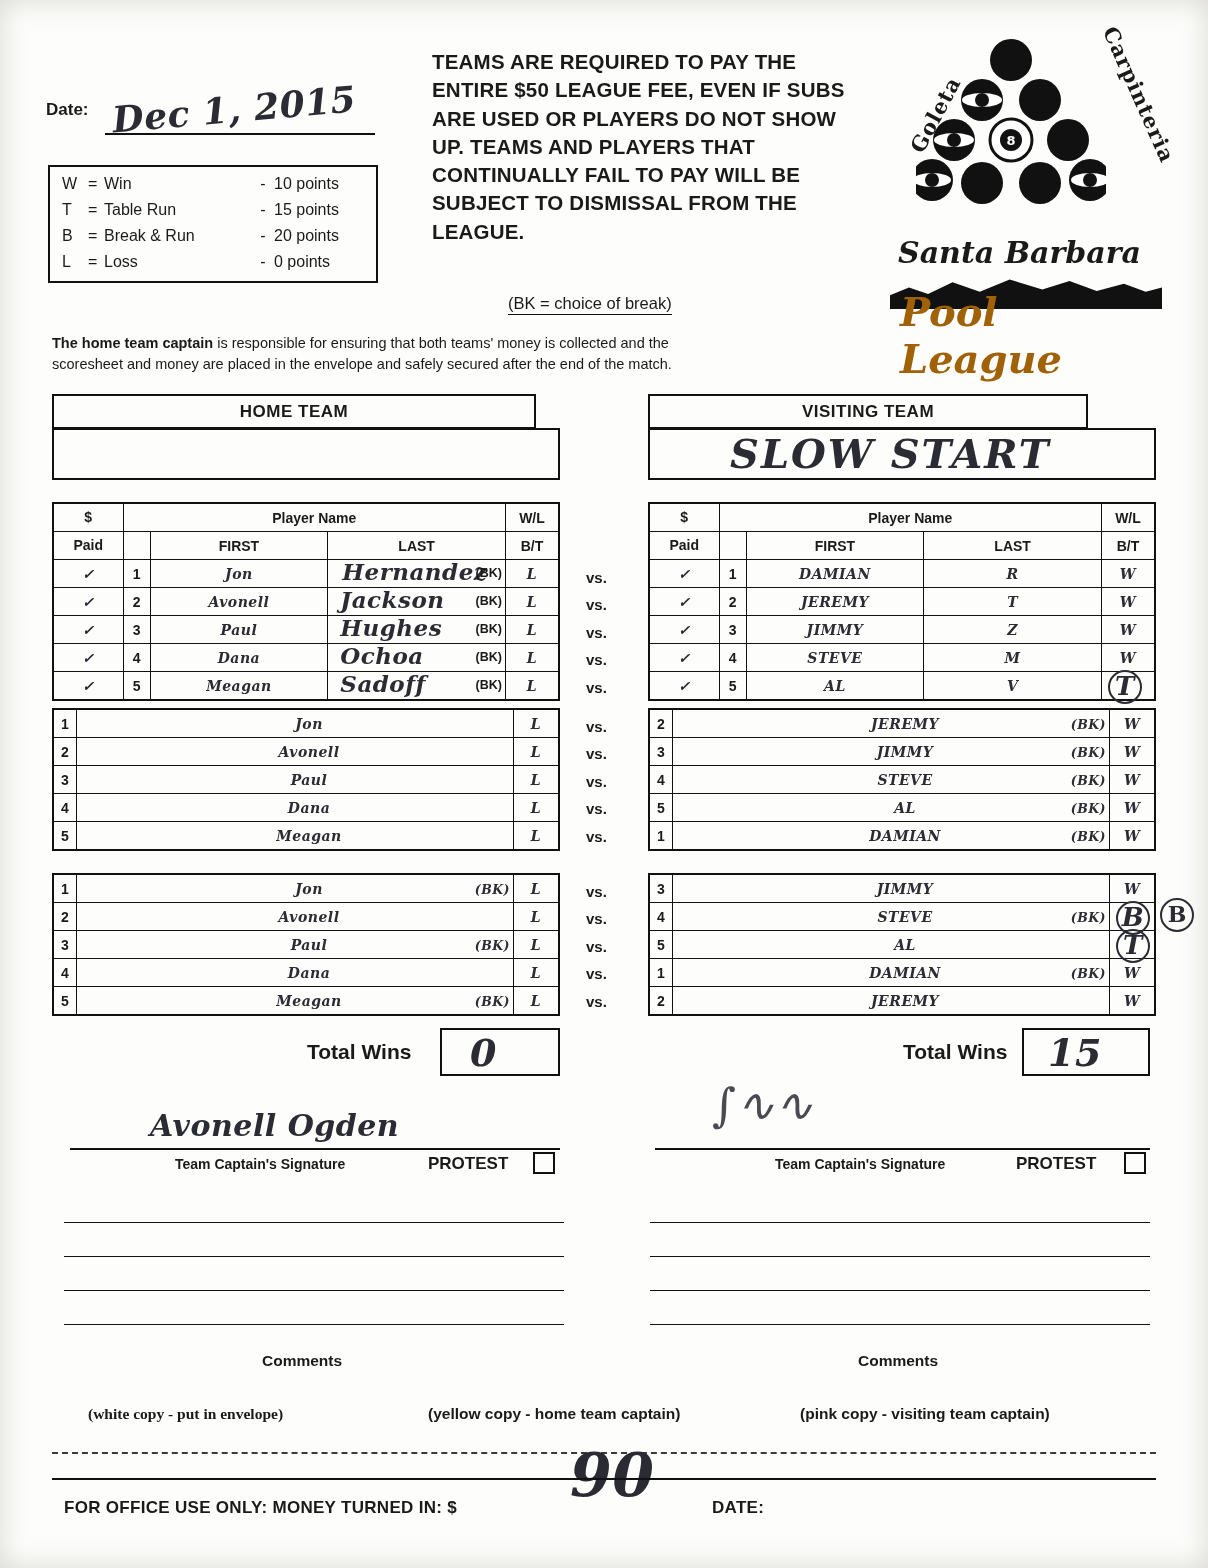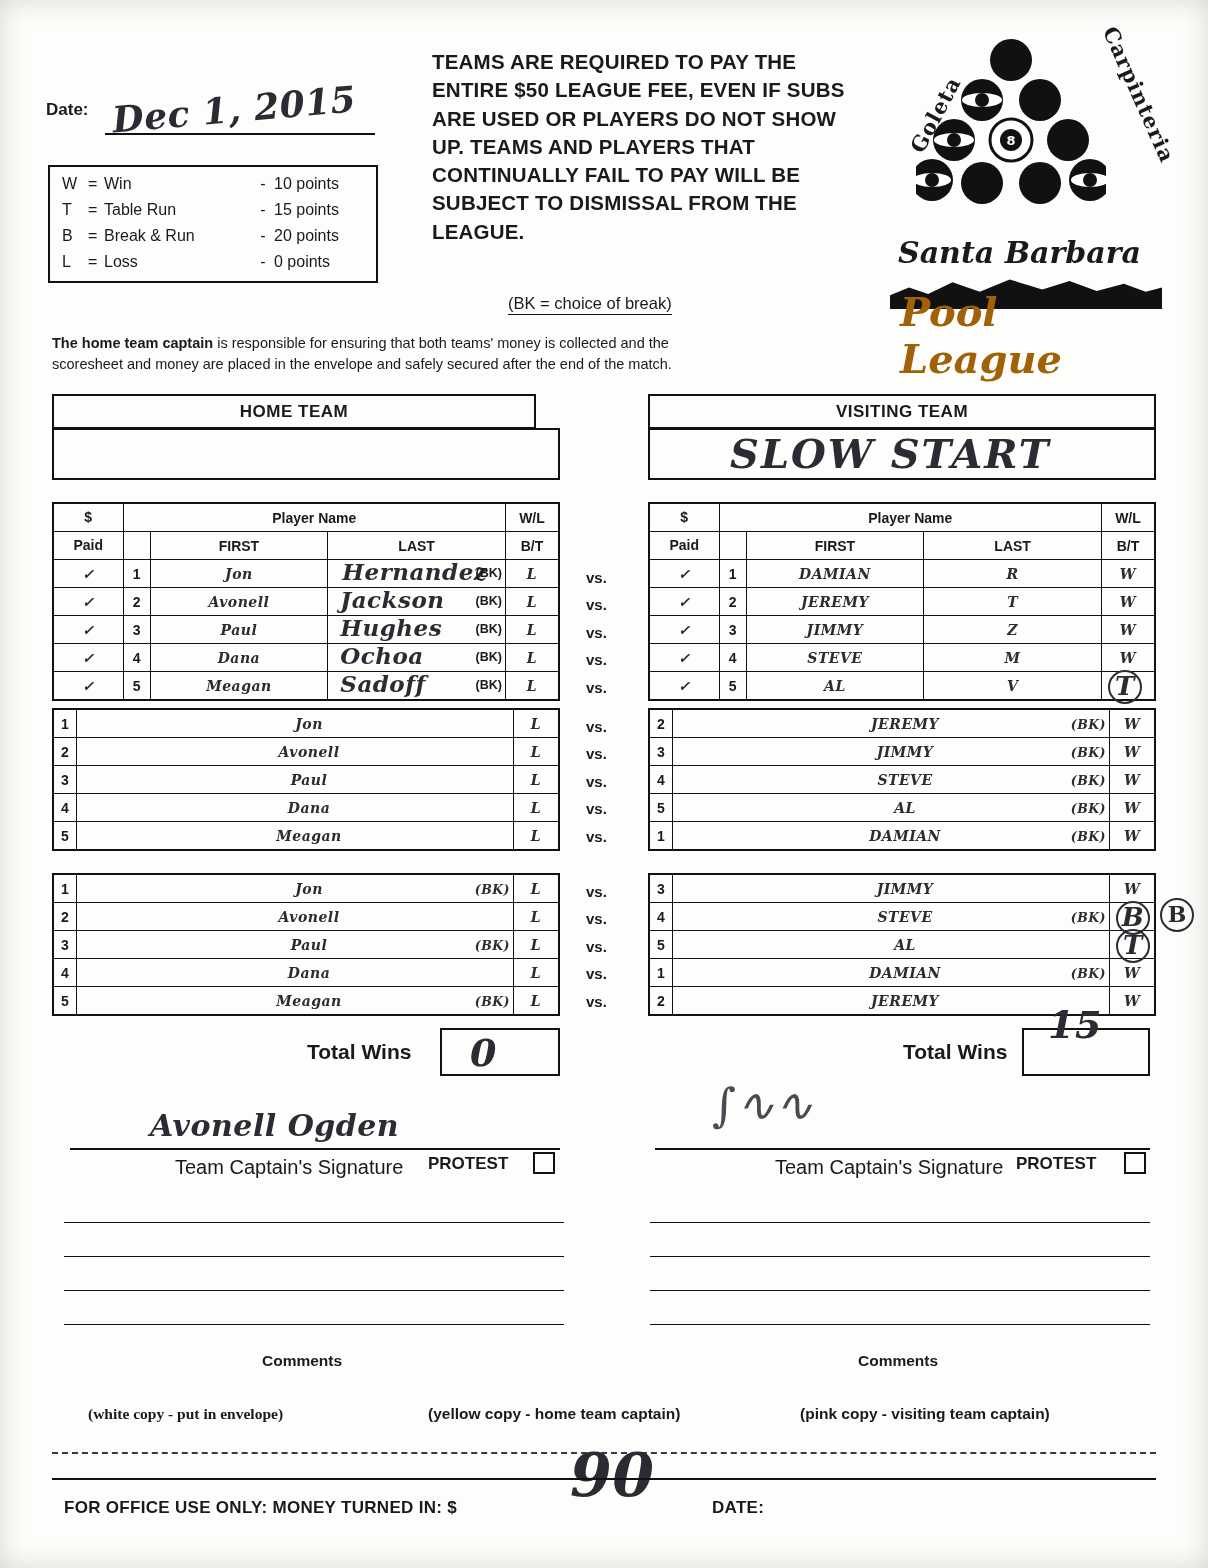--- a/index.html
+++ b/index.html
@@ -217,22 +217,22 @@
     font-size: 38px;
   }
 
   
   .sig-line {
     position: absolute;
     border-bottom: 2px solid #111;
   }
   .sig-lbl {
     position: absolute;
-    font-size: 20px;
-    font-weight: normal;
+    font-size: 14px;
+    font-weight: bold;
   }
   .protest-lbl {
     position: absolute;
     font-size: 17px;
     font-weight: bold;
   }
   .protest-box {
     position: absolute;
     width: 22px; height: 22px;
     border: 2px solid #111;
@@ -376,21 +376,21 @@
     <div class="word-pl">Pool League</div>
   </div>
 
   <div class="captain-note">
     <b>The home team captain</b><span> is responsible for ensuring that both teams' money is collected and the scoresheet and money are placed in the envelope and safely secured after the end of the match.</span>
   </div>
 
   <div class="team-hdr" style="left:52px; top:394px; width:484px;">HOME TEAM</div>
   <div class="team-name-box" style="left:52px; top:428px; width:508px; height:52px;"></div>
 
-  <div class="team-hdr" style="left:648px; top:394px; width:508px;">VISITING TEAM</div>
+  <div class="team-hdr" style="left:648px; top:394px; width:440px;">VISITING TEAM</div>
   <div class="team-name-box" style="left:648px; top:428px; width:508px; height:52px;"></div>
   <div class="team-name-val hand" style="left:730px; top:430px; letter-spacing:2px;">SLOW START</div>
 
   <table class="tbl" style="left:52px; top:502px; width:508px;">
     <tbody>
         <tr>
       <td class="c-paid hdr-paid" rowspan="1">$</td>
       <td colspan="3" class="hdr-pn">Player Name</td>
       <td class="c-wl hdr-sub">W/L</td>
     </tr>
@@ -717,21 +717,21 @@
   </div>
 
   <div class="circled" style="left:1160px; top:898px; width:30px; height:30px; font-size:22px;">B</div>
 
   <div class="total-lbl" style="left:307px; top:1040px;">Total Wins</div>
   <div class="total-box" style="left:440px; top:1028px; width:120px; height:48px;"></div>
   <div class="total-val hand" style="left:470px; top:1030px;">0</div>
 
   <div class="total-lbl" style="left:903px; top:1040px;">Total Wins</div>
   <div class="total-box" style="left:1022px; top:1028px; width:128px; height:48px;"></div>
-  <div class="total-val hand" style="left:1048px; top:1002px;">15</div>
+  <div class="total-val hand" style="left:1048px; top:1030px;">15</div>
 
   <div class="sig-line" style="left:70px; top:1148px; width:490px;"></div>
   <div class="sig-val hand" style="left:150px; top:1108px;">Avonell Ogden</div>
   <div class="sig-lbl" style="left:175px; top:1156px;">Team Captain's Signature</div>
   <div class="protest-lbl" style="left:428px; top:1154px;">PROTEST</div>
   <div class="protest-box" style="left:533px; top:1152px;"></div>
 
   <div class="sig-line" style="left:655px; top:1148px; width:495px;"></div>
   <div class="scrawl" style="left:712px; top:1078px;">∫∿∿</div>
   <div class="sig-lbl" style="left:775px; top:1156px;">Team Captain's Signature</div>

